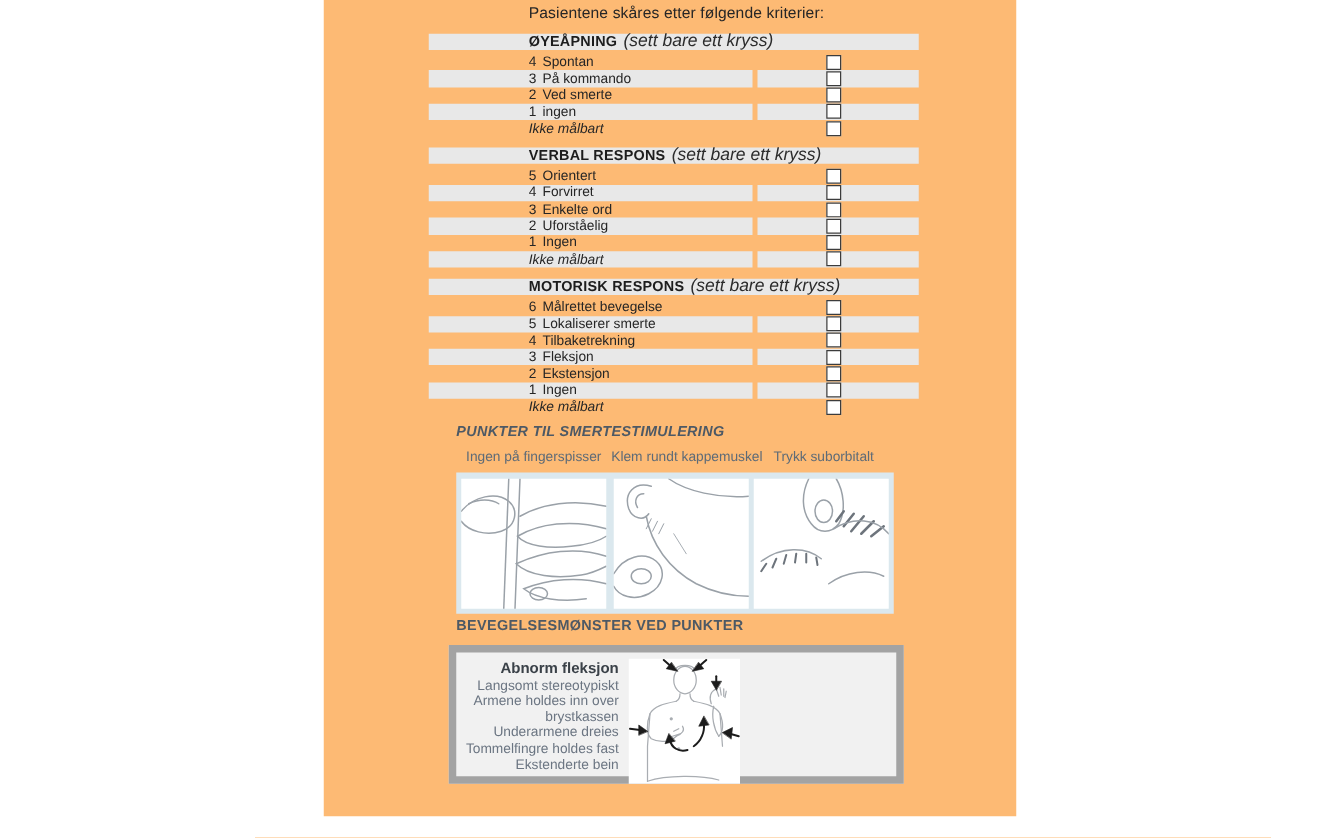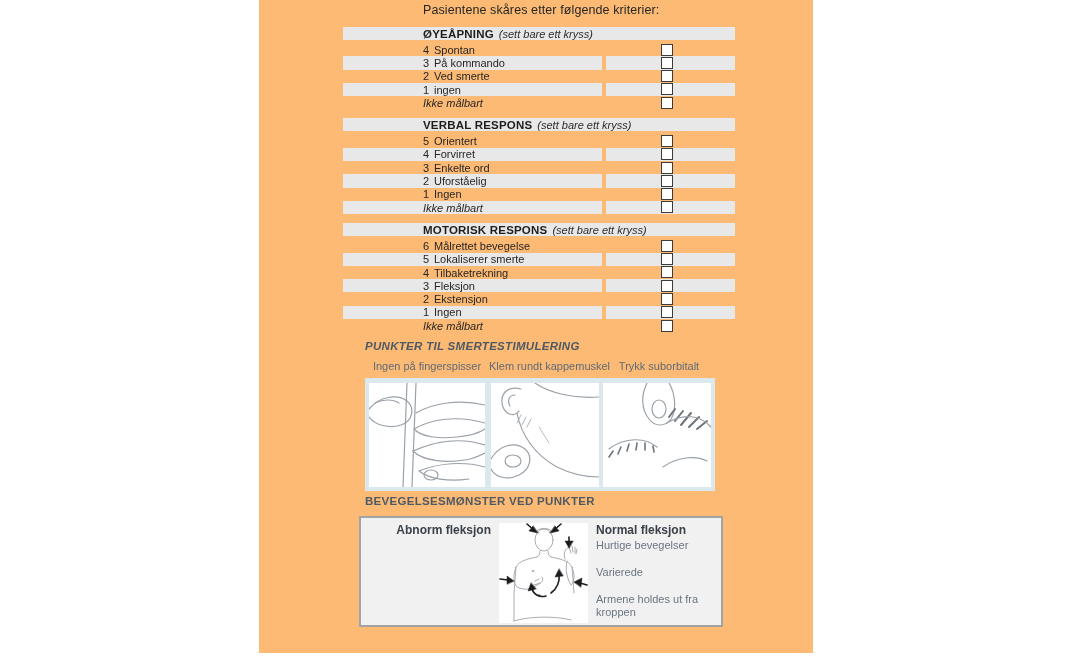--- a/index.html
+++ b/index.html
@@ -18,21 +18,21 @@
     font-size:12.5px; color:#262626; letter-spacing:0.1px;
   }
   
   .scale-table { position:absolute; left:84px; top:27px; width:392px; }
   .scale-section { margin-bottom:9px; }
   .section-header {
     height:13px; background:#e8e8e8; display:flex; align-items:flex-end;
     padding-left:80px; margin-bottom:3px; white-space:nowrap;
   }
   .section-header .h { font-weight:bold; font-size:11.5px; color:#1d1d1d; letter-spacing:0.2px; }
-  .section-header .n { font-style:italic; font-size:11px; color:#2c2c2c; margin-left:5px; }
+  .section-header .n { font-style:italic; font-size:14px; color:#2c2c2c; margin-left:5px; }
   .row { display:flex; height:13.3px; align-items:center; }
   .cell-text {
     width:259px; height:100%; display:flex; align-items:center;
     padding-left:80px; font-size:11px; color:#262626; white-space:nowrap;
   }
   .cell-text .num { display:inline-block; width:11px; }
   .cell-text.it { font-style:italic; }
   .cell-box { width:129px; height:100%; margin-left:4px; position:relative; }
   .row.striped .cell-text, .row.striped .cell-box { background:#e8e8e8; }
   .checkbox {
@@ -57,21 +57,21 @@
   }
   .img-box { position:absolute; top:5px; height:104px; background:#ffffff; }
   .img-box svg { display:block; width:100%; height:100%; }
   .ib1 { left:4px;   width:116px; }
   .ib2 { left:126px; width:108px; }
   .ib3 { left:238px; width:108px; }
   
   .flexion-heading { top:495px; }
   .flexion-box {
     position:absolute; left:100px; top:516px; width:364px; height:111px;
-    background:#f1f1f1; border:2px solid #a3a3a3;
+    background:#f1f1f1; border:6px solid #a3a3a3;
   }
   .flex-col-left {
     position:absolute; left:6px; top:6px; width:124px; text-align:right;
     font-size:11px; line-height:12.6px; color:#6b7582;
   }
   .flex-col-left .col-title, .flex-col-right .col-title {
     font-weight:bold; font-size:12px; color:#3a4148; margin-bottom:2px;
   }
   .flex-center-img {
     position:absolute; left:138px; top:5px; width:89px; height:100px; background:#ffffff;
@@ -265,20 +265,28 @@
         <path d="M60 84 C74 74 92 72 104 78"></path>
       </svg>
     </div>
   </div>
 
   <div class="flexion-heading">BEVEGELSESMØNSTER VED PUNKTER</div>
 
   <div class="flexion-box">
     <div class="flex-col-left">
       <div class="col-title">Abnorm fleksjon</div>
+      <div>
+          <div>Langsomt stereotypiskt</div>
+          <div>Armene holdes inn over</div>
+          <div>brystkassen</div>
+          <div>Underarmene dreies</div>
+          <div>Tommelfingre holdes fast</div>
+          <div>Ekstenderte bein</div>
+        </div>
     </div>
 
     <div class="flex-center-img">
       <svg viewBox="0 0 89 100">
         <g fill="none" stroke="#a9adb2" stroke-width="1" stroke-linecap="round">
           <ellipse cx="45" cy="17" rx="9" ry="11"></ellipse>
           <path d="M37 9 C39 4 51 4 53 9"></path>
           <path d="M41 28 C41 31 40 33 38 34 M49 28 C49 31 50 33 52 34"></path>
           <path d="M38 34 C28 36 20 38 17 44 L15 70 L15 98"></path>
           <path d="M52 34 C62 36 70 38 73 44 L75 70"></path>
@@ -303,23 +311,15 @@
           <path d="M47 73 C40 75 34 71 33 65" fill="none"></path>
             <polygon points="32,60 29,68 37,66" stroke-width="0.5"></polygon>
           <path d="M52 70 C58 66 61 58 60 52" fill="none"></path>
             <polygon points="60,46 56,54 64,53" stroke-width="0.5"></polygon>
           <path d="M70 14 L70 19" fill="none"></path>
             <polygon points="70,25 66,18 74,18" stroke-width="0.5"></polygon>
         </g>
       </svg>
     </div>
 
-    <div class="flex-col-right">
-      <div class="col-title">Normal fleksjon</div>
-      <div>
-          <p>Hurtige bevegelser</p>
-          <p class="gap">Varierede</p>
-          <p class="gap">Armene holdes ut fra kroppen</p>
-        </div>
-    </div>
   </div>
 
 </div>
 
 </body></html>

